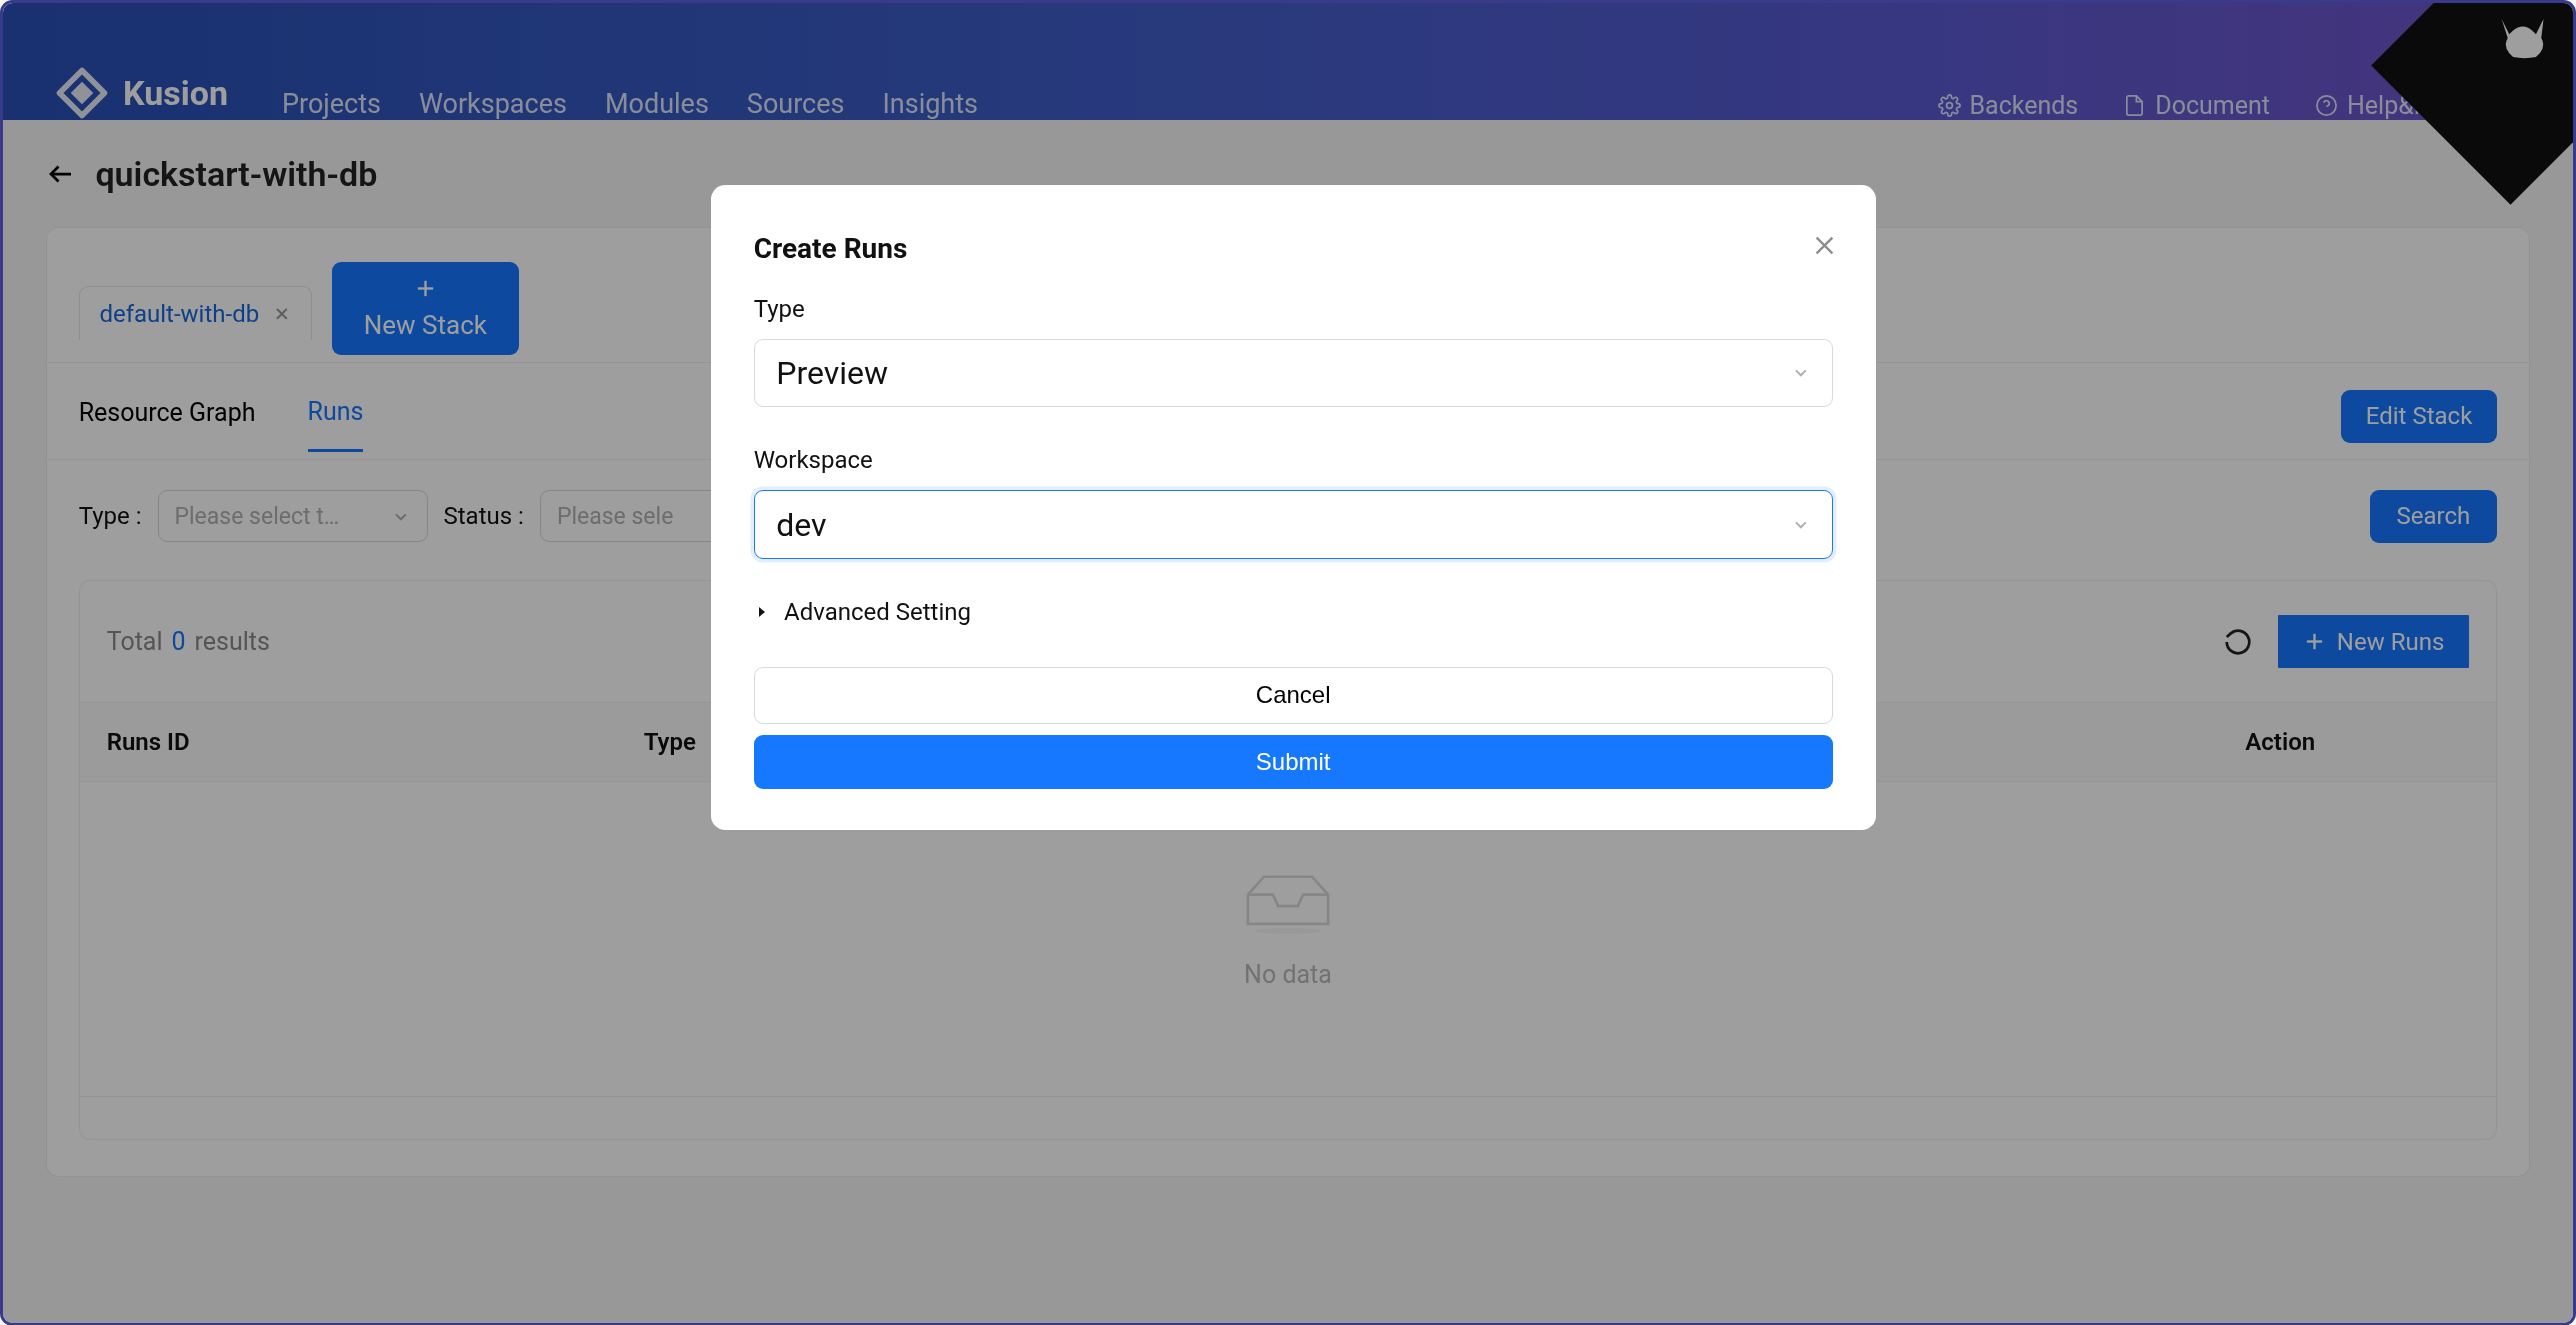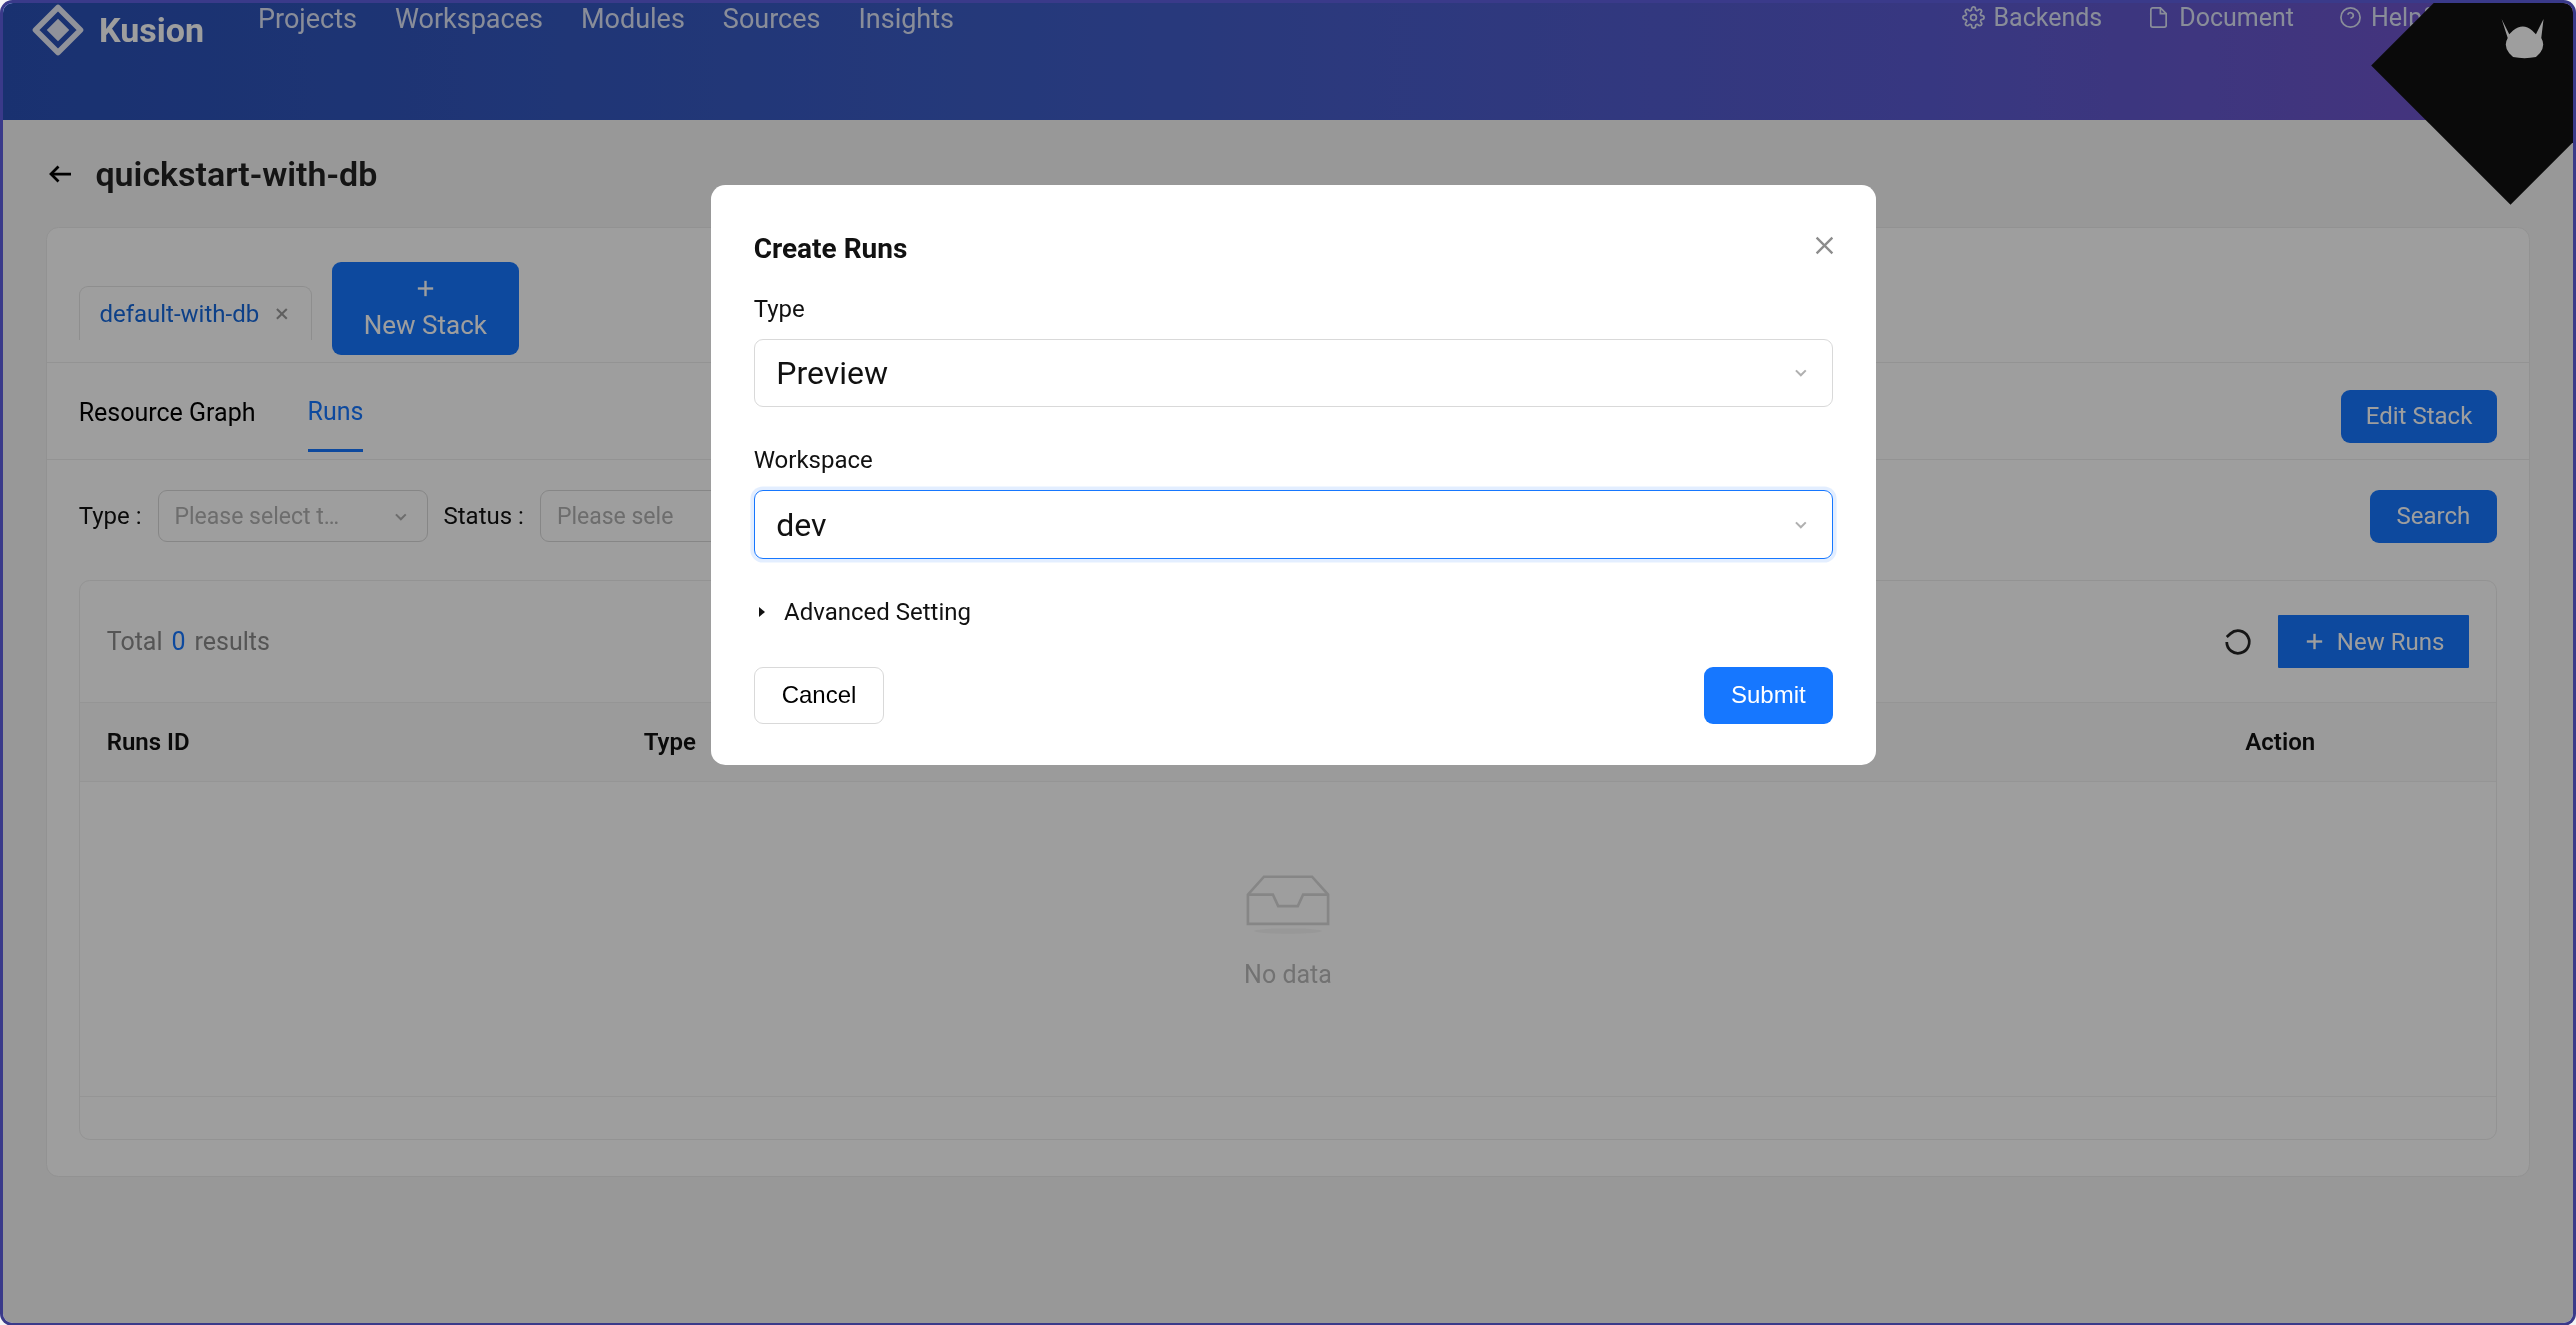--- a/index.html
+++ b/index.html
@@ -28,22 +28,22 @@
       border-radius: 9.8px;
       overflow: hidden;
       position: relative;
     }
     
     
     .header {
       height: 117px;
       background: linear-gradient(90deg, #2950b5 0%, #3d5dc7 40%, #5a5ad0 75%, #7353c9 100%);
       display: flex;
-      align-items: flex-start;
-      padding: 0 28px;
+      align-items: flex-end;
+      padding: 0 52px;
       position: relative;
     }
     .logo-area {
       display: flex;
       align-items: center;
       gap: 14.3px;
       margin-right: 54px;
     }
     .logo-icon {
       width: 54px; height: 54px;
@@ -345,22 +345,23 @@
       align-items: center;
       gap: 14.3px;
       font-size: 24px;
       color: #111;
       cursor: pointer;
       margin-bottom: 41px;
     }
     .caret-right { width: 16px; height: 16px; }
     .modal-footer {
       display: flex;
-      justify-content: space-between;
-      gap: 24px;
+      justify-content: flex-end;
+      gap: 11px;
+      flex-direction: column;
     }
     .btn-cancel {
       background: #fff;
       border: 0.9px solid #d9d9d9;
       padding: 13.4px 27px;
       border-radius: 9px;
       font-size: 24px;
       cursor: pointer;
     }
     .btn-submit {

